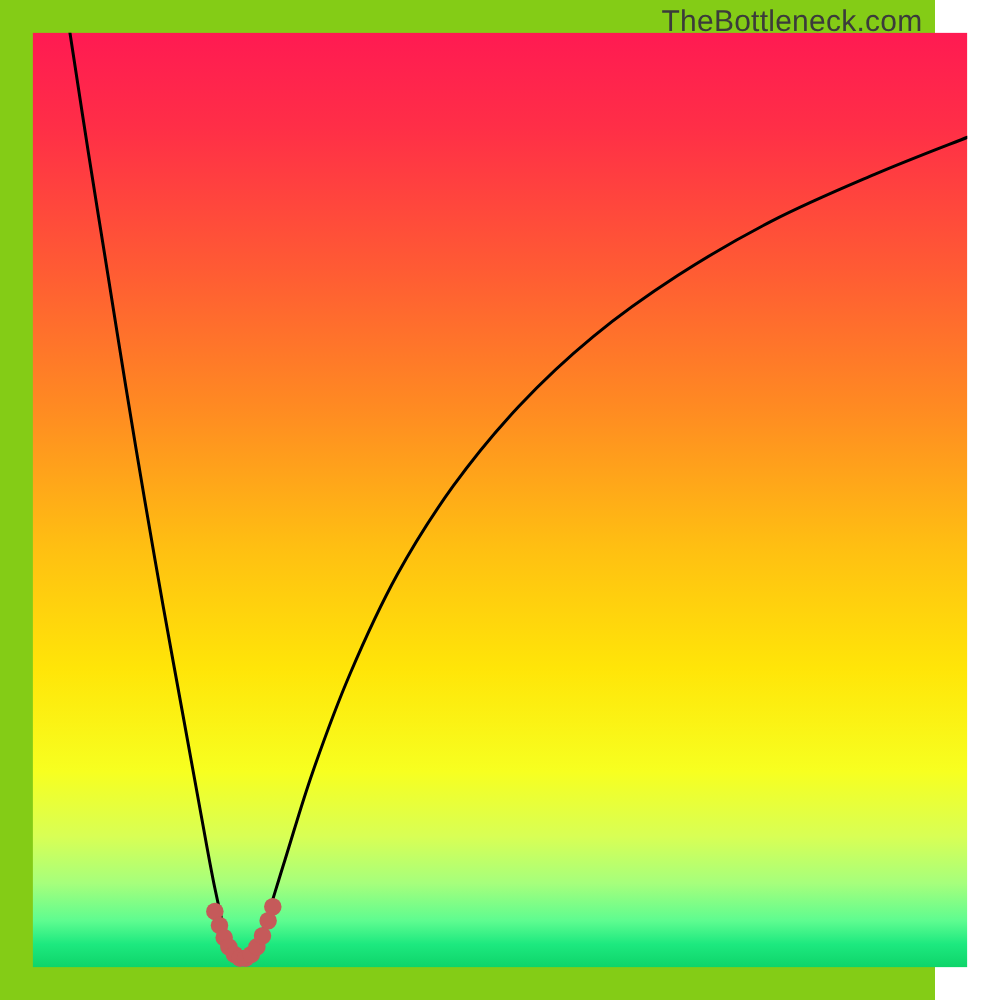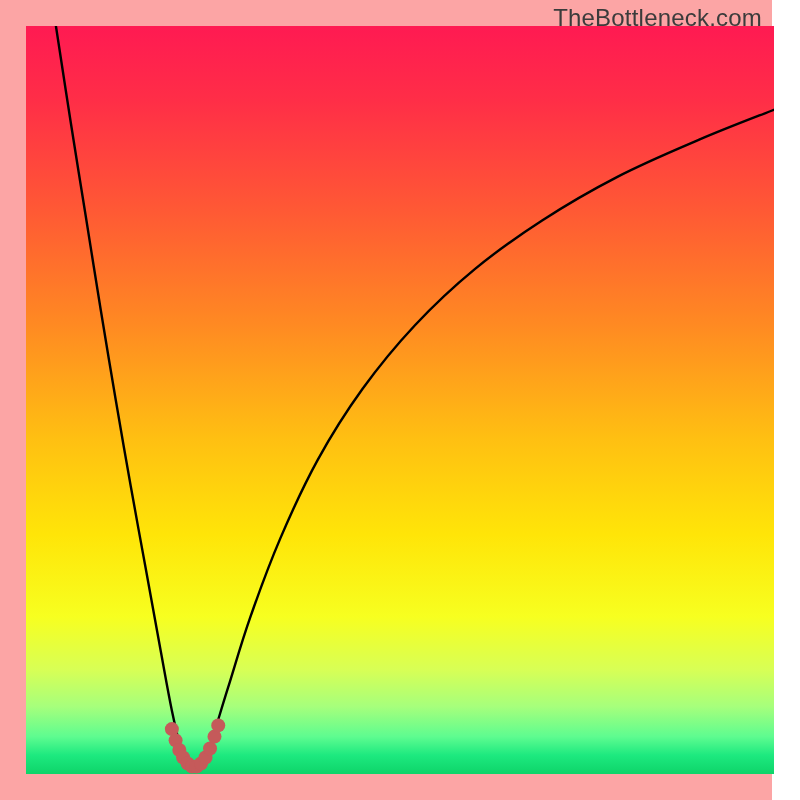--- a/index.html
+++ b/index.html
@@ -7,22 +7,21 @@
     padding: 0;
     width: 800px;
     height: 800px;
     overflow: hidden;
     font-family: Arial, Helvetica, sans-serif;
   }
   .frame {
     position: relative;
     width: 748px;
     height: 800px;
-    background: #fca5a5;
-    padding-left: 24px;
+    background: #84cc16;
   }
   .plot {
     position: absolute;
     left: 26px;
     top: 26px;
     width: 748px;
     height: 748px;
     overflow: hidden;
   }
   .gradient {

